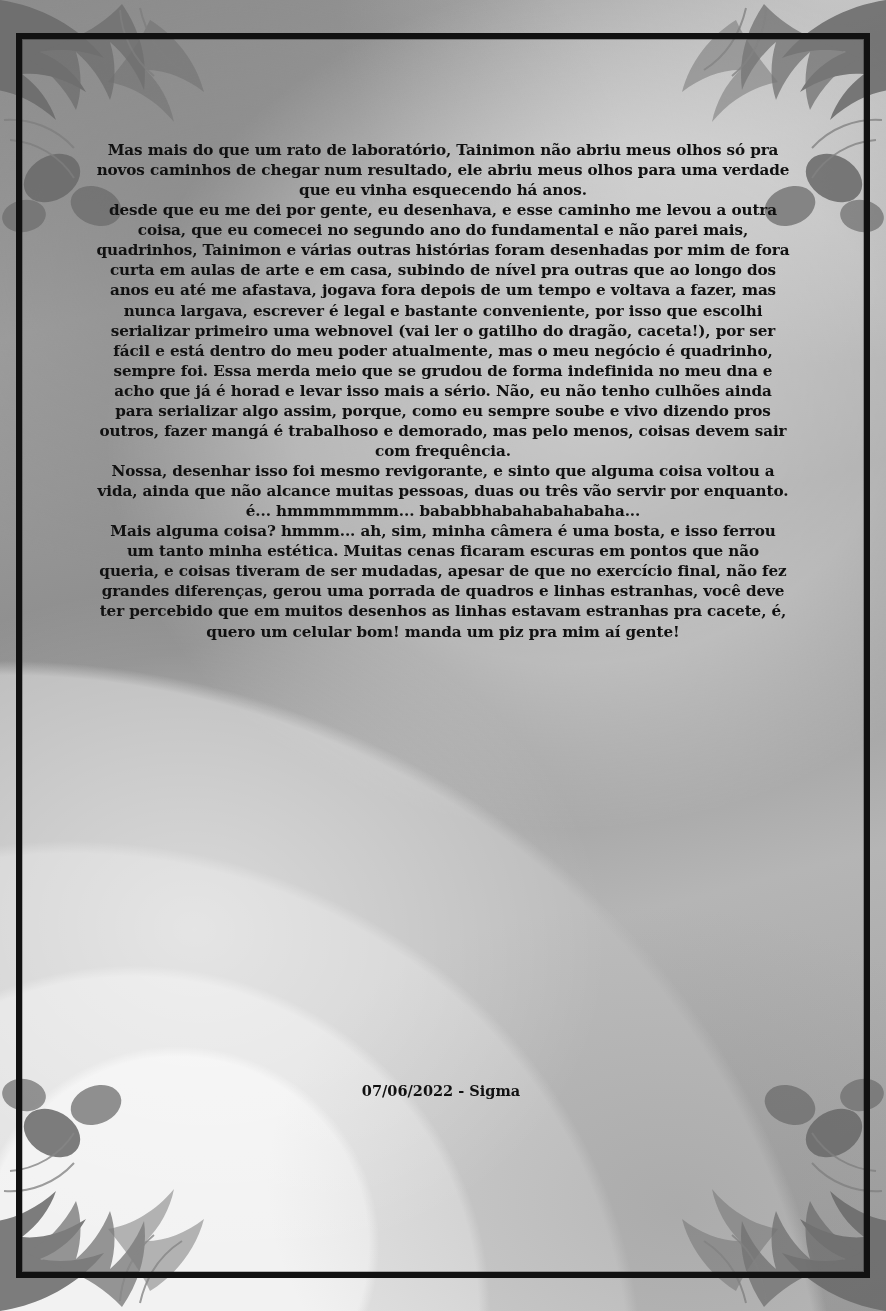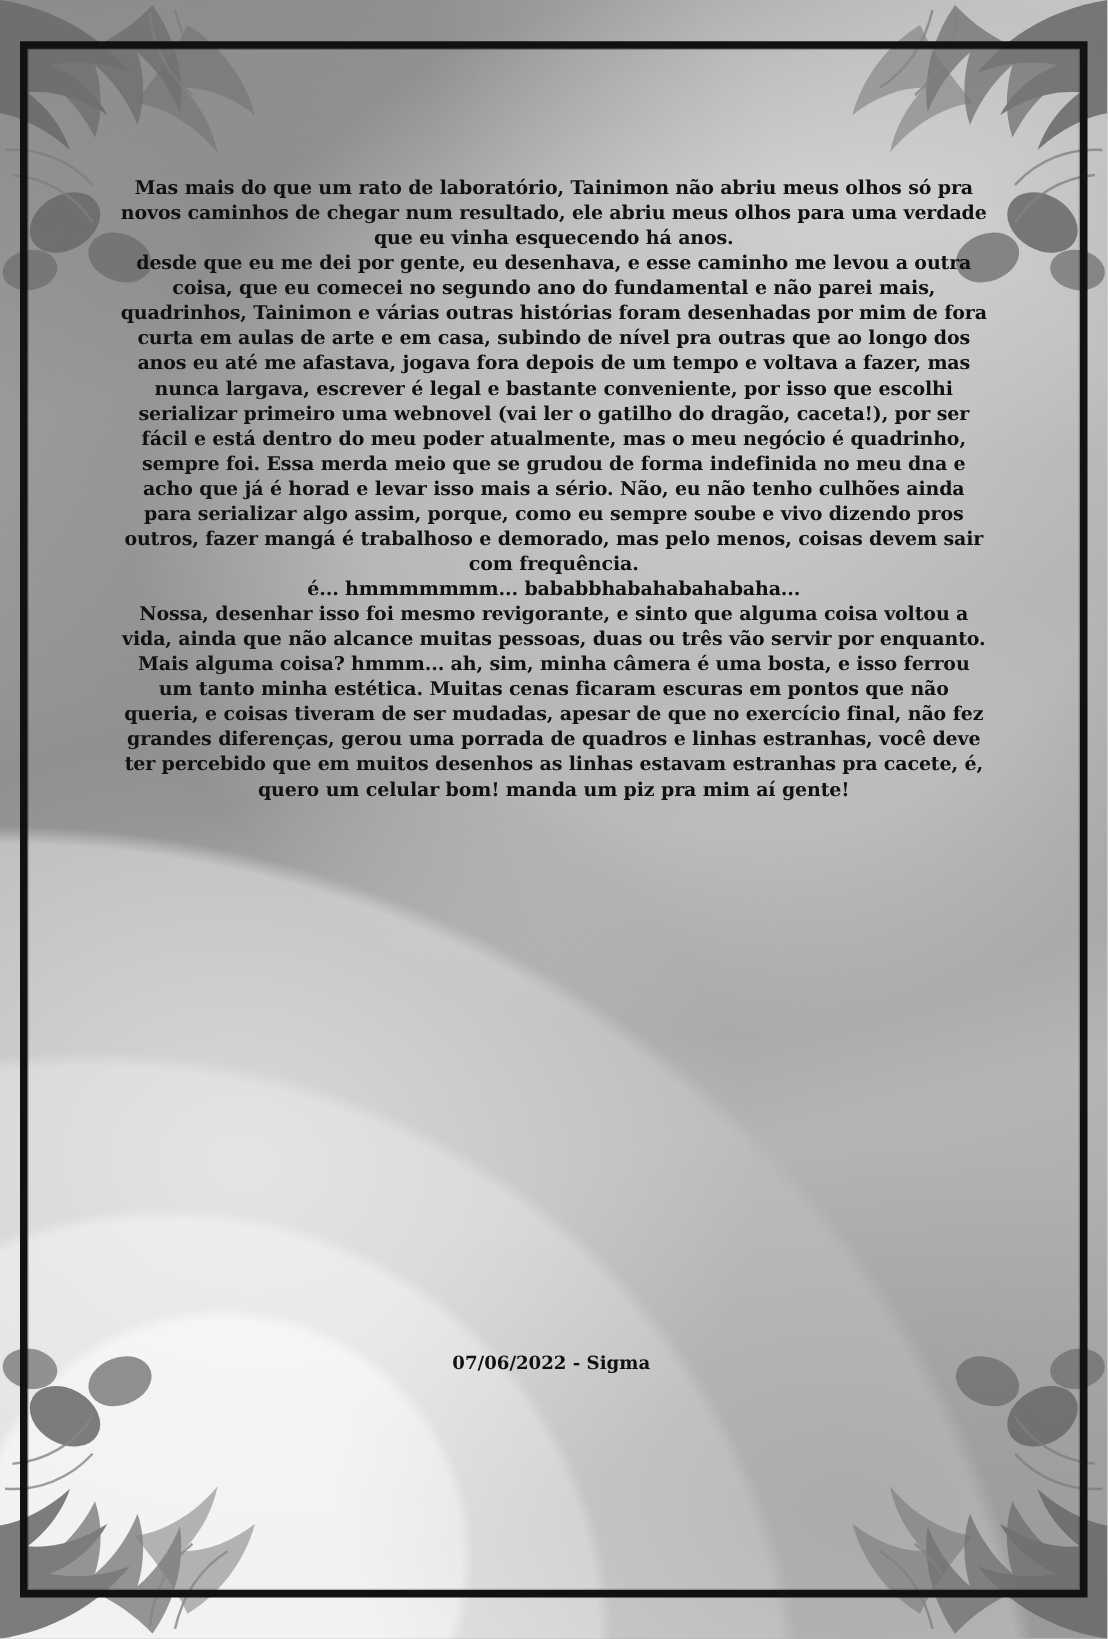--- a/index.html
+++ b/index.html
@@ -191,20 +191,20 @@
     </svg>
   </div>
 
   <div class="frame-outer">
     <div class="frame-inner"></div>
   </div>
 
   <div class="content">
     <p class="para">Mas mais do que um rato de laboratório, Tainimon não abriu meus olhos só pra novos caminhos de chegar num resultado, ele abriu meus olhos para uma verdade que eu vinha esquecendo há anos.</p>
     <p class="para">desde que eu me dei por gente, eu desenhava, e esse caminho me levou a outra coisa, que eu comecei no segundo ano do fundamental e não parei mais, quadrinhos, Tainimon e várias outras histórias foram desenhadas por mim de fora curta em aulas de arte e em casa, subindo de nível pra outras que ao longo dos anos eu até me afastava, jogava fora depois de um tempo e voltava a fazer, mas nunca largava, escrever é legal e bastante conveniente, por isso que escolhi serializar primeiro uma webnovel (vai ler o gatilho do dragão, caceta!), por ser fácil e está dentro do meu poder atualmente, mas o meu negócio é quadrinho, sempre foi. Essa merda meio que se grudou de forma indefinida no meu dna e acho que já é horad e levar isso mais a sério. Não, eu não tenho culhões ainda para serializar algo assim, porque, como eu sempre soube e vivo dizendo pros outros, fazer mangá é trabalhoso e demorado, mas pelo menos, coisas devem sair com frequência.</p>
+    <p class="para">Nossa, desenhar isso foi mesmo revigorante, e sinto que alguma coisa voltou a vida, ainda que não alcance muitas pessoas, duas ou três vão servir por enquanto.</p>
     <p class="para">é... hmmmmmmm... bababbhabahabahabaha...</p>
-    <p class="para">Nossa, desenhar isso foi mesmo revigorante, e sinto que alguma coisa voltou a vida, ainda que não alcance muitas pessoas, duas ou três vão servir por enquanto.</p>
     <p class="para">Mais alguma coisa? hmmm... ah, sim, minha câmera é uma bosta, e isso ferrou um tanto minha estética. Muitas cenas ficaram escuras em pontos que não queria, e coisas tiveram de ser mudadas, apesar de que no exercício final, não fez grandes diferenças, gerou uma porrada de quadros e linhas estranhas, você deve ter percebido que em muitos desenhos as linhas estavam estranhas pra cacete, é, quero um celular bom! manda um piz pra mim aí gente!</p>
   </div>
 
   <div class="signature">07/06/2022 - Sigma</div>
 
 </div>
 
 </body></html>

